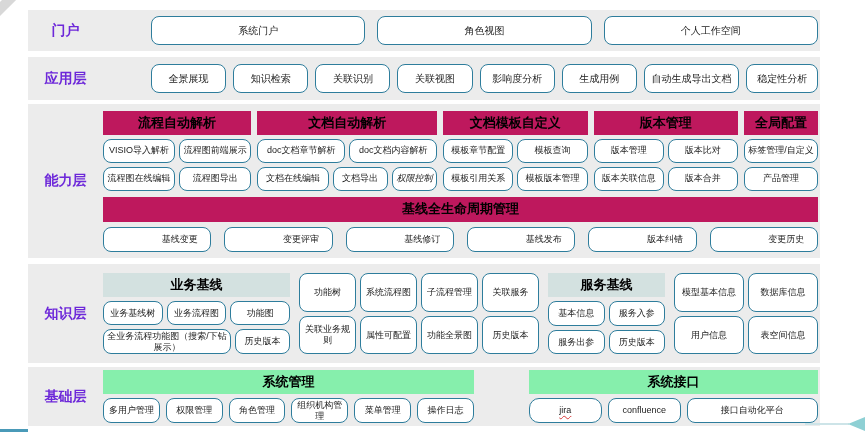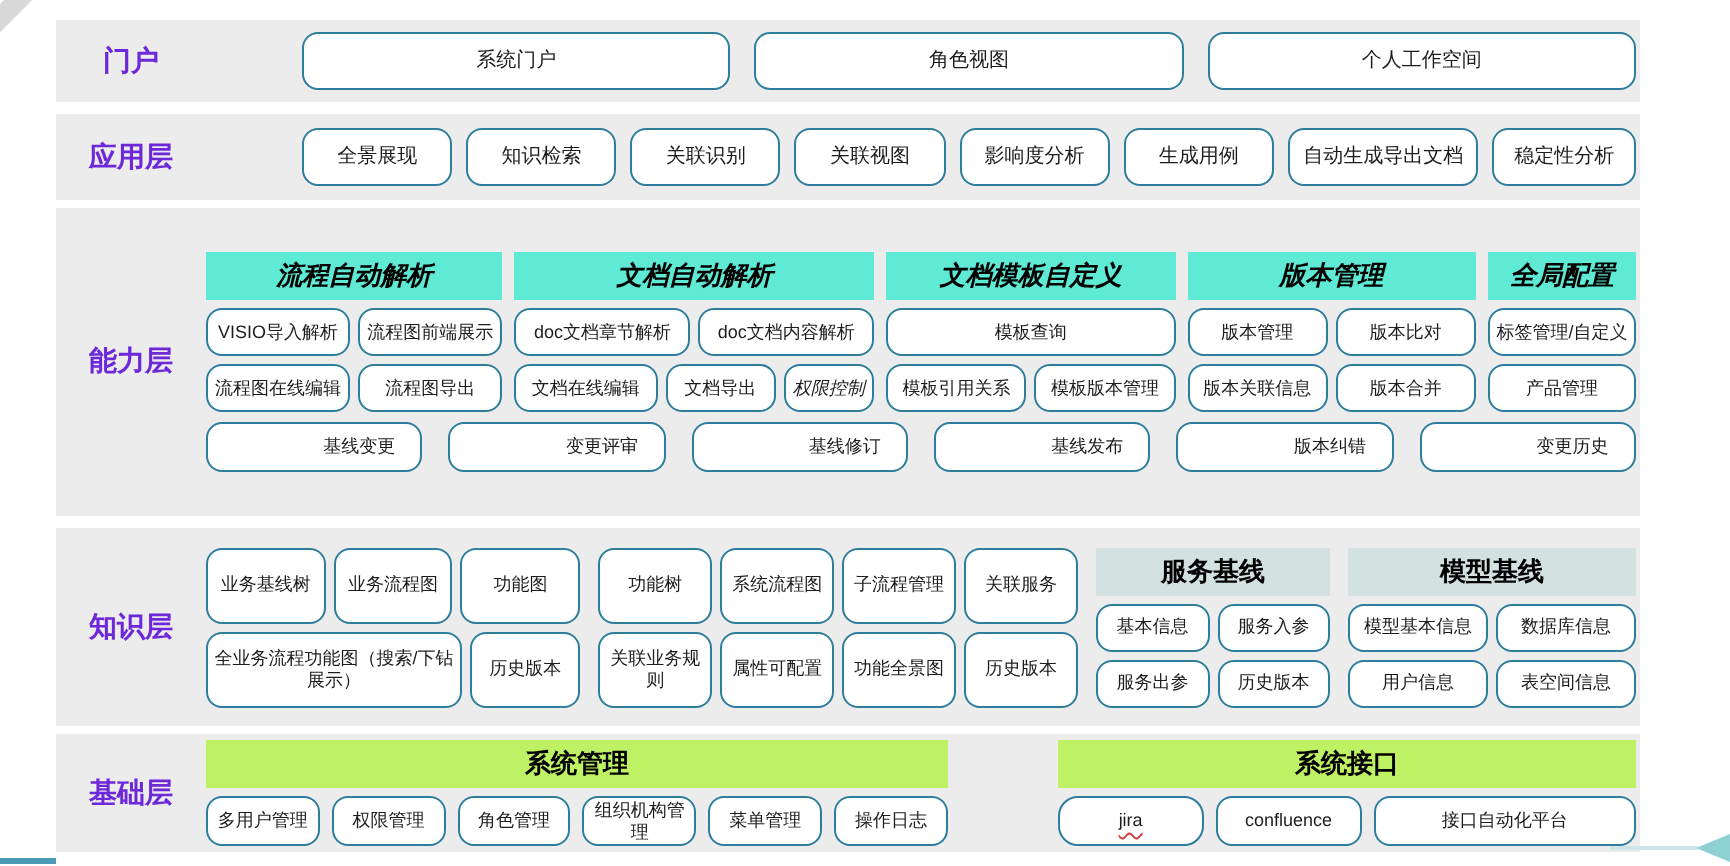--- a/index.html
+++ b/index.html
@@ -35,23 +35,23 @@
   .band-application .hrow{gap:7px;}
   .band-application .btn{min-height:29px;font-size:10px;}
   .band-application .btn:nth-child(7){flex:1.3;}
   .band-application .btn:nth-child(8){flex:0.95;}
   .groups{display:flex;gap:6px;align-items:stretch;}
   .group{display:flex;flex-direction:column;gap:4px;min-width:0;}
   .group-header{
     height:24px;display:flex;align-items:center;justify-content:center;
     font-weight:bold;font-size:13px;color:#000;
   }
-  .cap .group-header,.baseline-header{background:#5eead4;font-style:italic;}
+  .cap .group-header,.baseline-header{background:#be185d;}
   .kn .group-header{background:#d3e1e0;}
-  .fd .group-header{background:#bef264;}
+  .fd .group-header{background:#86efac;}
   .grow-row{display:flex;gap:4px;flex:1;}
   .cap-groups .group-0{flex:154;}
   .cap-groups .group-1{flex:187;}
   .cap-groups .group-2{flex:150;}
   .cap-groups .group-3{flex:150;}
   .cap-groups .group-4{flex:77;}
   .cap-groups .group-1 .r1 .btn:nth-child(1){flex:1.35;}
   .cap-groups .group-1 .r1 .btn:nth-child(3){flex:0.8;font-style:italic;}
   .kn-groups{gap:9px;}
   .kn-groups .group-0{flex:195;}
@@ -134,20 +134,21 @@
             </div>
             <div class="grow-row r1">
               <div class="btn">文档在线编辑</div>
               <div class="btn">文档导出</div>
               <div class="btn">权限控制</div>
             </div>
           </div>
           <div class="group group-2">
             <div class="group-header">文档模板自定义</div>
             <div class="grow-row r0">
+              <div class="btn">模板章节配置</div>
               <div class="btn">模板查询</div>
             </div>
             <div class="grow-row r1">
               <div class="btn">模板引用关系</div>
               <div class="btn">模板版本管理</div>
             </div>
           </div>
           <div class="group group-3">
             <div class="group-header">版本管理</div>
             <div class="grow-row r0">
@@ -162,36 +163,38 @@
           <div class="group group-4">
             <div class="group-header">全局配置</div>
             <div class="grow-row r0">
               <div class="btn">标签管理/自定义</div>
             </div>
             <div class="grow-row r1">
               <div class="btn">产品管理</div>
             </div>
           </div>
         </div>
+      <div class="baseline-header">基线全生命周期管理</div>
       <div class="baseline-row" id="baseline-items">
           <div class="btn">基线变更</div>
           <div class="btn">变更评审</div>
           <div class="btn">基线修订</div>
           <div class="btn">基线发布</div>
           <div class="btn">版本纠错</div>
           <div class="btn">变更历史</div>
         </div>
     </div>
   </section>
 
   <section class="band band-knowledge kn">
     <div class="layer-label">知识层</div>
     <div class="band-content">
       <div class="groups kn-groups" id="knowledge-groups">
           <div class="group group-0">
+            <div class="group-header">业务基线</div>
             <div class="grow-row r0">
               <div class="btn">业务基线树</div>
               <div class="btn">业务流程图</div>
               <div class="btn">功能图</div>
             </div>
             <div class="grow-row r1">
               <div class="btn">全业务流程功能图（搜索/下钻展示）</div>
               <div class="btn">历史版本</div>
             </div>
           </div>
@@ -214,21 +217,20 @@
             <div class="grow-row r0">
               <div class="btn">基本信息</div>
               <div class="btn">服务入参</div>
             </div>
             <div class="grow-row r1">
               <div class="btn">服务出参</div>
               <div class="btn">历史版本</div>
             </div>
           </div>
           <div class="group group-3">
-            <div class="group-header">模型基线</div>
             <div class="grow-row r0">
               <div class="btn">模型基本信息</div>
               <div class="btn">数据库信息</div>
             </div>
             <div class="grow-row r1">
               <div class="btn">用户信息</div>
               <div class="btn">表空间信息</div>
             </div>
           </div>
         </div>

